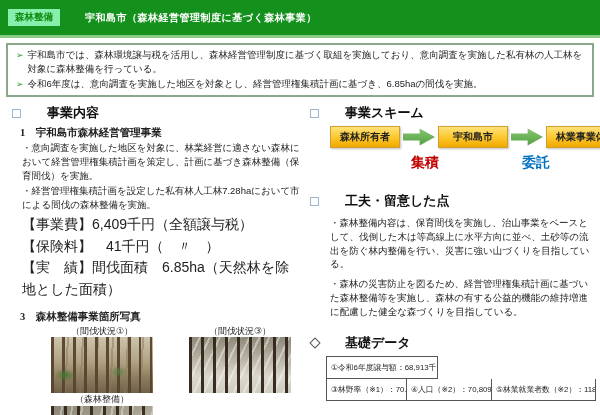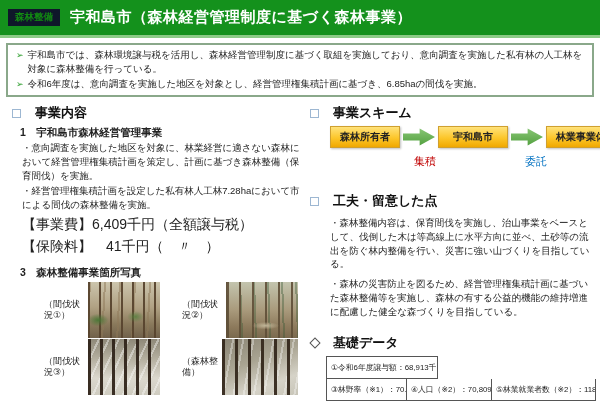--- a/index.html
+++ b/index.html
@@ -2,48 +2,48 @@
 <html><head>
 <meta charset="utf-8">
 <style>
   * { margin:0; padding:0; box-sizing:border-box; }
   html,body { width:600px; height:415px; background:#fff; overflow:hidden;
     font-family:"Liberation Sans","DejaVu Sans",sans-serif; color:#222; }
 
   
   .header { height:38px; background:#14911c; border-bottom:3px solid #8ccb86;
     display:flex; align-items:center; }
-  .badge { background:#0f172a; color:#128a12; font-weight:bold; font-size:9.5px;
+  .badge { background:#86efac; color:#128a12; font-weight:bold; font-size:9.5px;
     padding:3px 7px; margin:0 10px 0 8px; line-height:1.1; }
-  .title { color:#fff; font-weight:bold; font-size:15px; letter-spacing:.5px; }
+  .title { color:#fff; font-weight:bold; font-size:10px; letter-spacing:.5px;margin-left:15px; }
 
   
   .summary { margin:5px 6px 2px 6px; border:2px solid #8aa88a; padding:3px 8px 4px 8px;
     font-size:9.5px; line-height:1.5; }
   .sum-line { display:flex; }
   .sum-marker { color:#2e9e2e; margin-right:4px; flex:0 0 auto; font-size:9px; padding-top:1px; }
 
   
   .main { display:flex; }
   .col-left  { width:304px; padding:2px 4px 0 10px; }
   .col-right { width:296px; padding:2px 8px 0 4px; }
 
-  .sec-h { display:flex; align-items:center; gap:14px; font-weight:bold; font-size:13px;
+  .sec-h { display:flex; align-items:center; gap:26px; font-weight:bold; font-size:13px;
     color:#111; margin:3px 0 3px 2px; }
   .sq { width:9px; height:9px; border:1.5px solid #9db7d2; flex:0 0 auto; }
   .dia { width:8px; height:8px; border:1.2px solid #555; transform:rotate(45deg); flex:0 0 auto; margin-left:1px; }
 
-  .num-h { font-weight:bold; font-size:10.5px; margin:4px 0 1px 10px; }
+  .num-h { font-weight:bold; font-size:10.5px; margin:4px 0 1px 10px;font-family:Liberation Serif, serif; }
   .body-t { font-size:9.5px; line-height:1.45; margin:0 0 2px 12px; }
   .money  { font-size:14px; line-height:1.55; margin-left:12px; }
 
   
   .photo-grid { display:grid; grid-template-columns:116px 116px; column-gap:22px;
     row-gap:1px; margin:2px 0 0 34px; }
-  .photo-cell { display:flex; align-items:center; }
+  .photo-cell { display:flex; flex-direction:column; align-items:center; }
   .photo-label { font-size:9px; line-height:1.2; margin-bottom:1px; }
   .photo { width:102px; height:56px; }
   .p1 { background:
     radial-gradient(ellipse 15px 9px at 14% 68%, rgba(72,118,52,.95), rgba(72,118,52,0) 70%),
     radial-gradient(ellipse 12px 8px at 66% 62%, rgba(84,128,60,.8), rgba(84,128,60,0) 70%),
     repeating-linear-gradient(90deg, rgba(88,68,46,.95) 0 2.5px, rgba(0,0,0,0) 2.5px 11px),
     repeating-linear-gradient(93deg, rgba(142,120,88,.5) 1px 3px, rgba(0,0,0,0) 3px 16px),
     linear-gradient(180deg,#ccc5ad 0%,#b0a183 45%,#8a7a5c 75%,#70604a 100%); }
   .p2 { background:
     radial-gradient(ellipse 18px 5px at 55% 78%, rgba(200,190,160,.9), rgba(200,190,160,0) 75%),
@@ -62,21 +62,21 @@
   
   .scheme-desc { font-size:9.5px; margin:4px 0 10px 24px; }
   .flow { position:relative; height:58px; margin:4px 0 2px 22px; width:286px; }
   .flow-row { display:flex; align-items:center; gap:3px; }
   .flow-node { background:linear-gradient(180deg,#ffe27a 0%,#fcc62a 55%,#f0a800 100%);
     border:1px solid #cfa030; font-weight:bold; font-size:10px; padding:3px 4px;
     width:76px; text-align:center; box-shadow:1px 1px 2px rgba(0,0,0,.25); }
   .flow-arrow { width:32px; height:20px; background:linear-gradient(180deg,#8cc878,#4f9e3c);
     clip-path:polygon(0 32%, 52% 32%, 52% 8%, 100% 50%, 52% 92%, 52% 68%, 0 68%); flex:0 0 auto; }
   .flow-label { position:absolute; top:28px; transform:translateX(-50%);
-    font-weight:normal; font-size:11px; }
+    font-weight:bold; font-size:14px; }
   .lbl-red  { left:95px;  color:#c00000; }
   .lbl-blue { left:206px; color:#0070c0; }
 
   .note-p { font-size:9.5px; line-height:1.45; margin:6px 0 4px 22px; }
 
   
   .bd-table { margin:4px 0 0 18px; width:270px; font-size:7.8px; }
   .bd-row { display:flex; }
   .bd-cell { border:1px solid #555; padding:5px 4px; background:#fff; white-space:nowrap; overflow:hidden; }
   .r1c1 { width:112px; } .r1c2 { width:158px; border-left:none; }
@@ -109,31 +109,28 @@
       <span class="sq"></span>
       <span>事業内容</span>
     </div>
 
     <div class="num-h">1　宇和島市森林経営管理事業</div>
     <div class="body-t">・意向調査を実施した地区を対象に、林業経営に適さない森林において経営管理権集積計画を策定し、計画に基づき森林整備（保育間伐）を実施。</div>
 
     <div class="body-t">・経営管理権集積計画を設定した私有林人工林7.28haにおいて市による間伐の森林整備を実施。</div>
     <div class="money">【事業費】6,409千円（全額譲与税）</div>
     <div class="money">【保険料】　41千円（　〃　）</div>
+    <div class="money">【実　績】間伐面積　6.85ha（天然林を除地とした面積）</div>
 
     <div class="num-h" style="margin-top:9px">3　森林整備事業箇所写真</div>
 
     <div class="photo-grid">
       <div class="photo-cell">
         <div class="photo-label">（間伐状況①）</div>
         <div class="photo p1"></div>
-      </div>
-      <div class="photo-cell">
-        <div class="photo-label">（間伐状況②）</div>
-        <div class="photo p2"></div>
       </div>
       <div class="photo-cell">
         <div class="photo-label">（間伐状況③）</div>
         <div class="photo p3"></div>
       </div>
       <div class="photo-cell">
         <div class="photo-label">（森林整備）</div>
         <div class="photo p4"></div>
       </div>
     </div>

